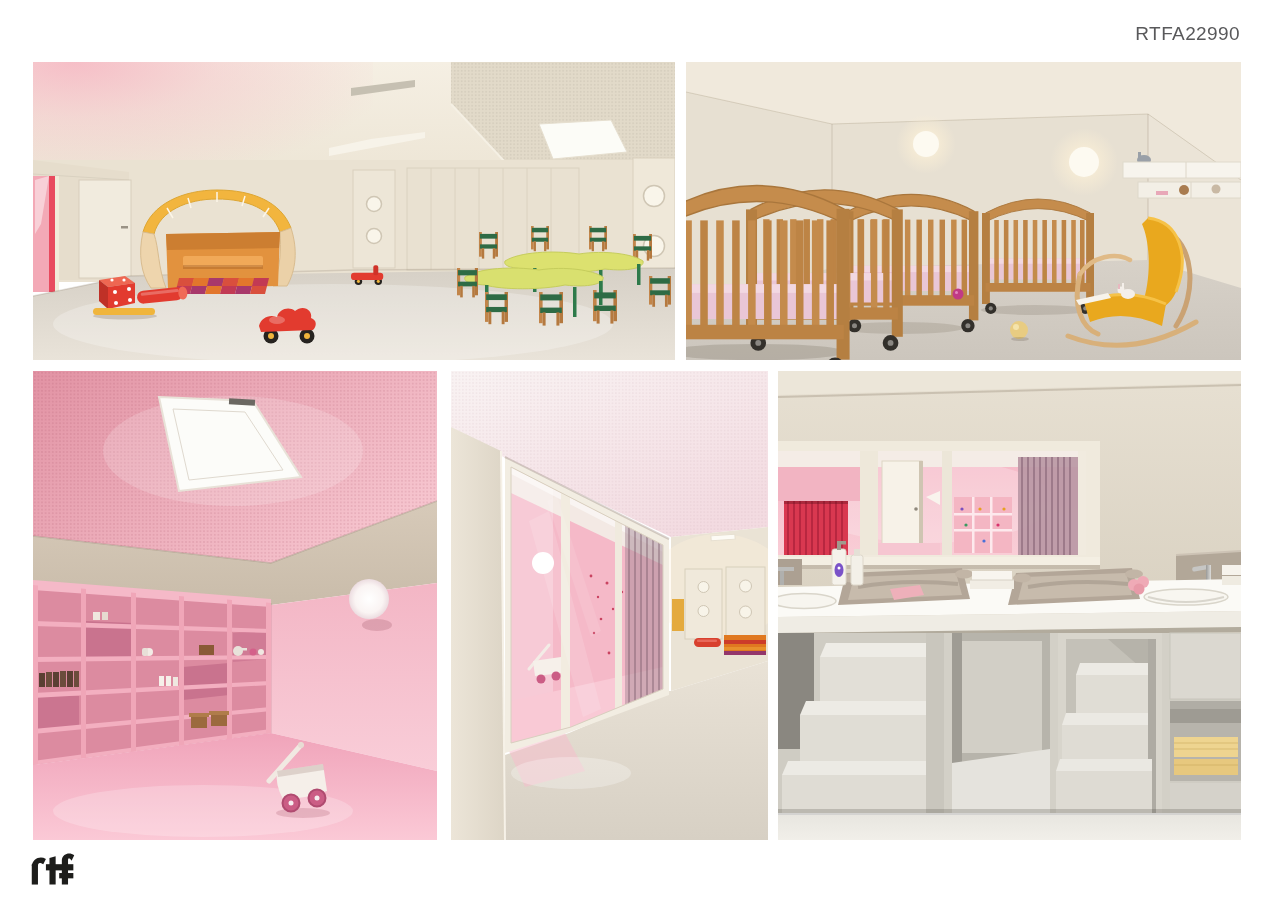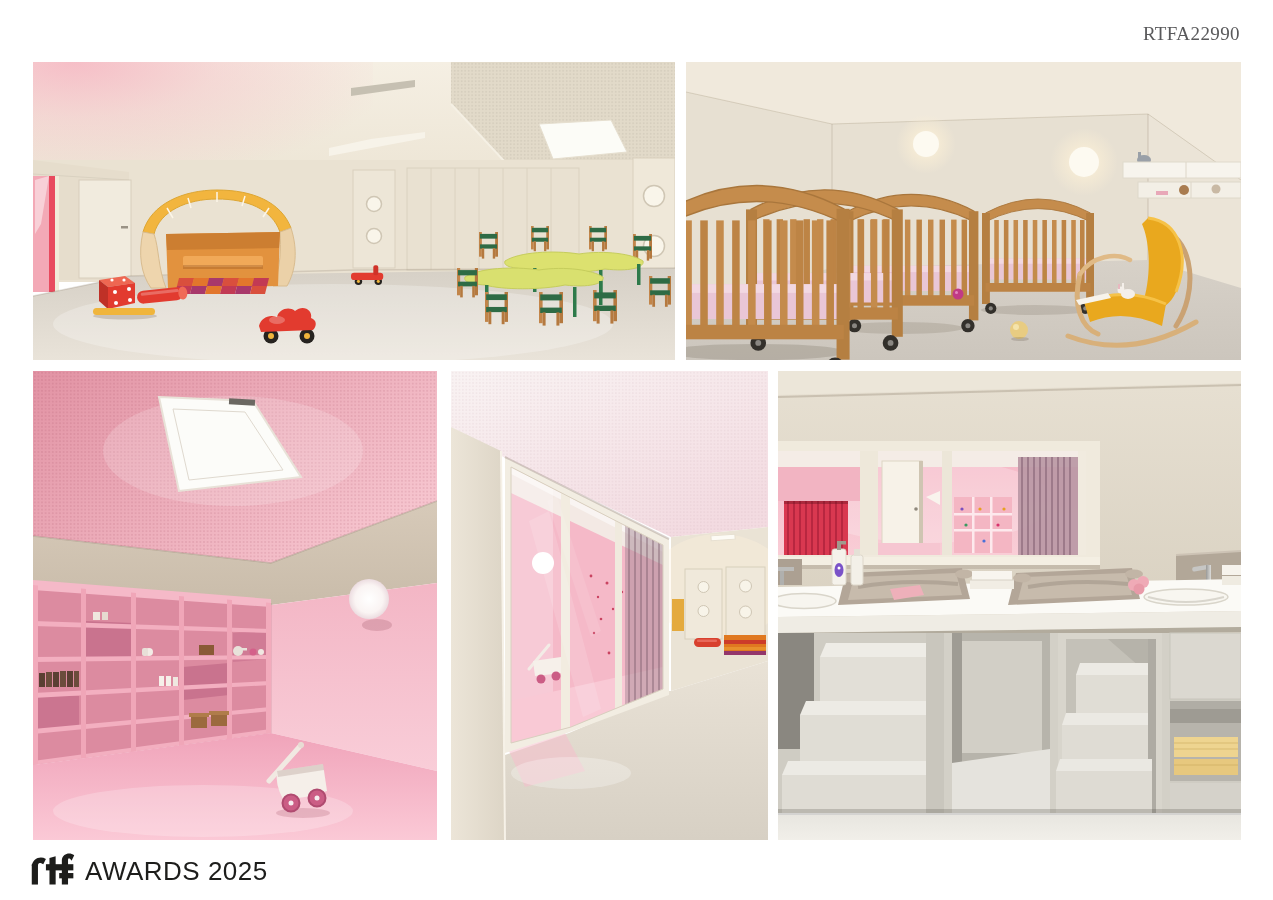--- a/index.html
+++ b/index.html
@@ -1,18 +1,18 @@
 <!DOCTYPE html>
 <html><head>
 <meta charset="utf-8">
 <style>
   html,body{margin:0;padding:0;}
   body{width:1273px;height:900px;position:relative;background:#ffffff;overflow:hidden;
        font-family:"Liberation Sans", sans-serif;}
-  .ref-code{position:absolute;top:23px;right:33px;font-size:19px;letter-spacing:.4px;color:#59595b;font-family:Liberation Serif, serif;}
+  .ref-code{position:absolute;top:23px;right:33px;font-size:19px;letter-spacing:.4px;color:#59595b;}
   .photo{position:absolute;overflow:hidden;}
   .photo svg{display:block;width:100%;height:100%;}
   #photo-playroom{left:33px;top:62px;width:642px;height:298px;}
   #photo-sleeping{left:686px;top:62px;width:555px;height:298px;}
   #photo-pink{left:33px;top:371px;width:404px;height:469px;}
   #photo-corridor{left:451px;top:371px;width:317px;height:469px;}
   #photo-changing{left:778px;top:371px;width:463px;height:469px;}
   .logo{position:absolute;left:30px;top:851px;display:flex;align-items:flex-end;gap:9px;color:#1d1d1b;}
   .logo-mark{width:46px;height:37px;}
   .logo-text{font-size:26px;letter-spacing:.5px;line-height:1;padding-bottom:4px;}
@@ -682,14 +682,13 @@
   <svg class="logo-mark" viewBox="0 0 52 38" aria-label="rtf">
     <g fill="#1d1d1b">
       <rect x="2" y="13" width="7" height="23"></rect>
       <path d="M2,15 C3,7 11,3 18,7 L15,13 C10,10 9,12 9,15 Z"></path>
       <polygon points="22,6 29,4 29,36 22,36"></polygon>
       <path d="M36,8 C37,1 45,-1 50,3 L47,9 C44,5 43,6 43,9 L43,36 L36,36 Z"></path>
       <rect x="18" y="13" width="31" height="7"></rect>
       <rect x="33" y="23" width="16" height="6"></rect>
     </g>
   </svg>
-  <span class="logo-text">AWARDS 2025</span>
 </div>
 
 </body></html>

